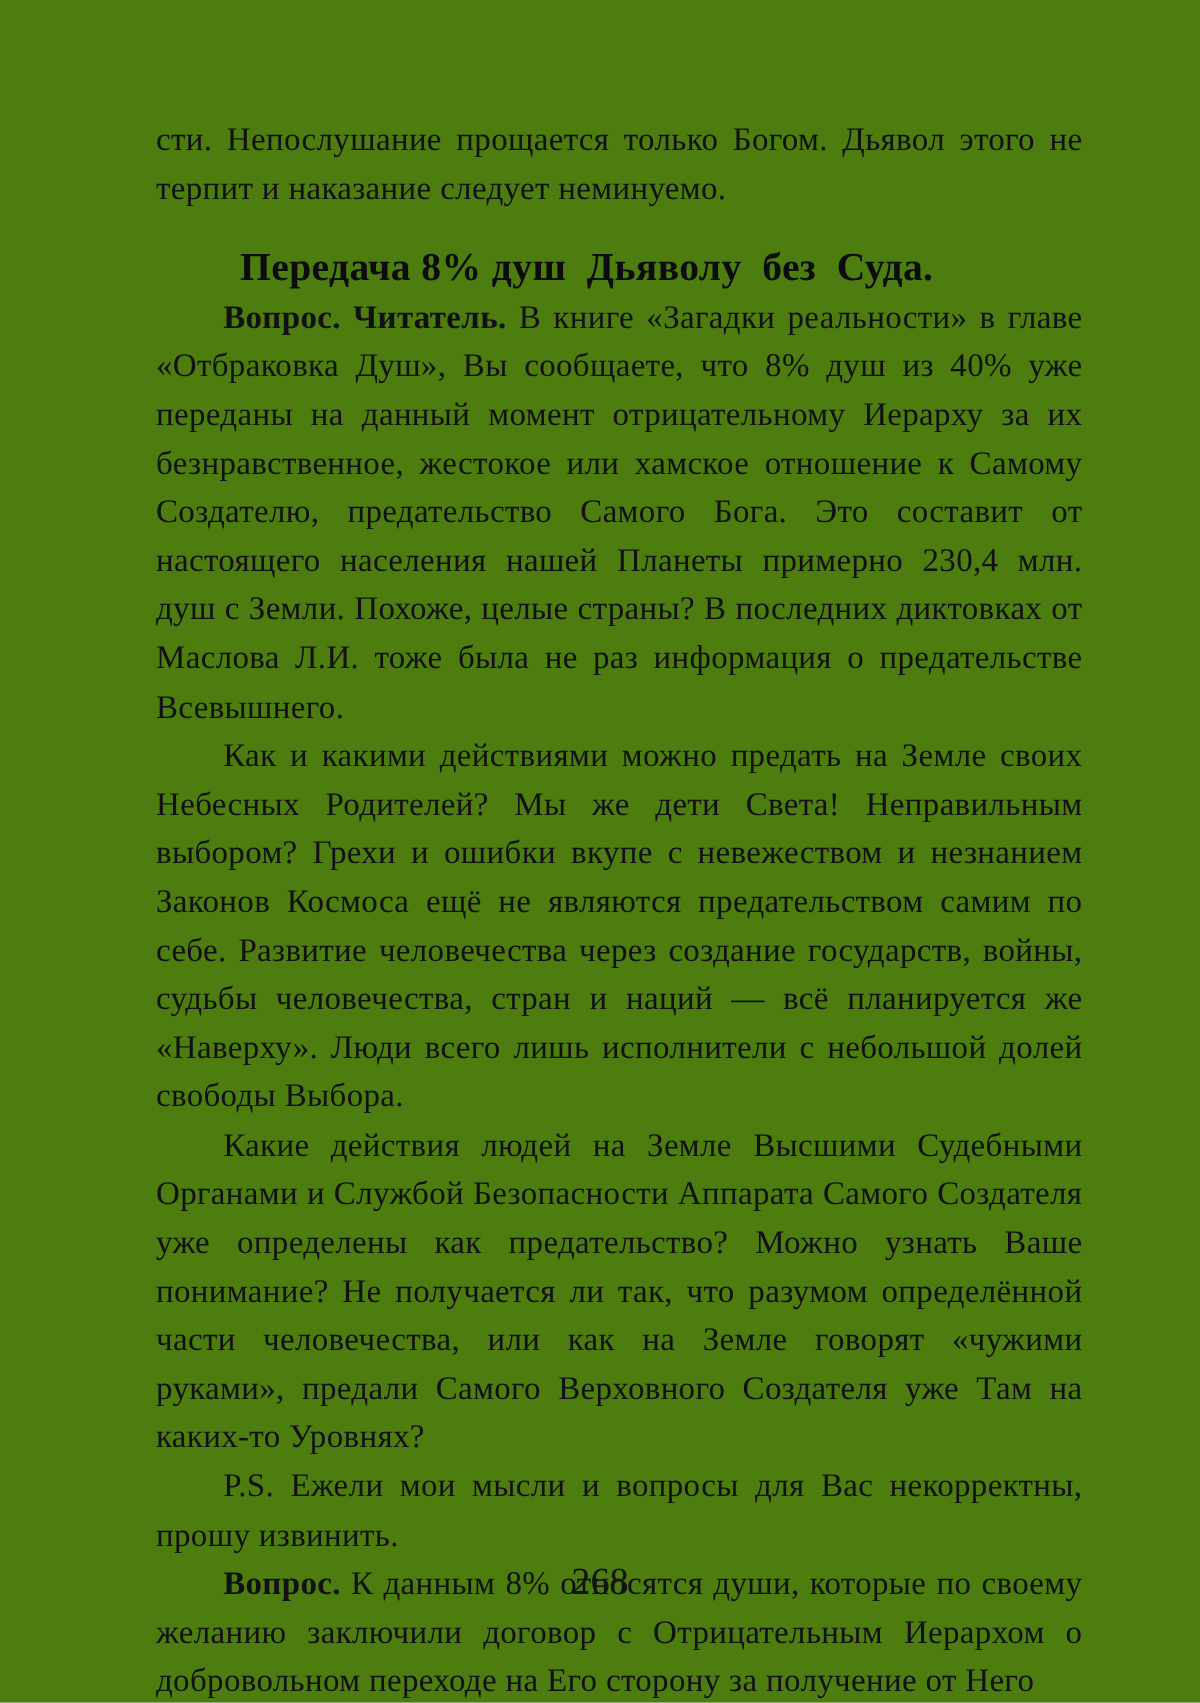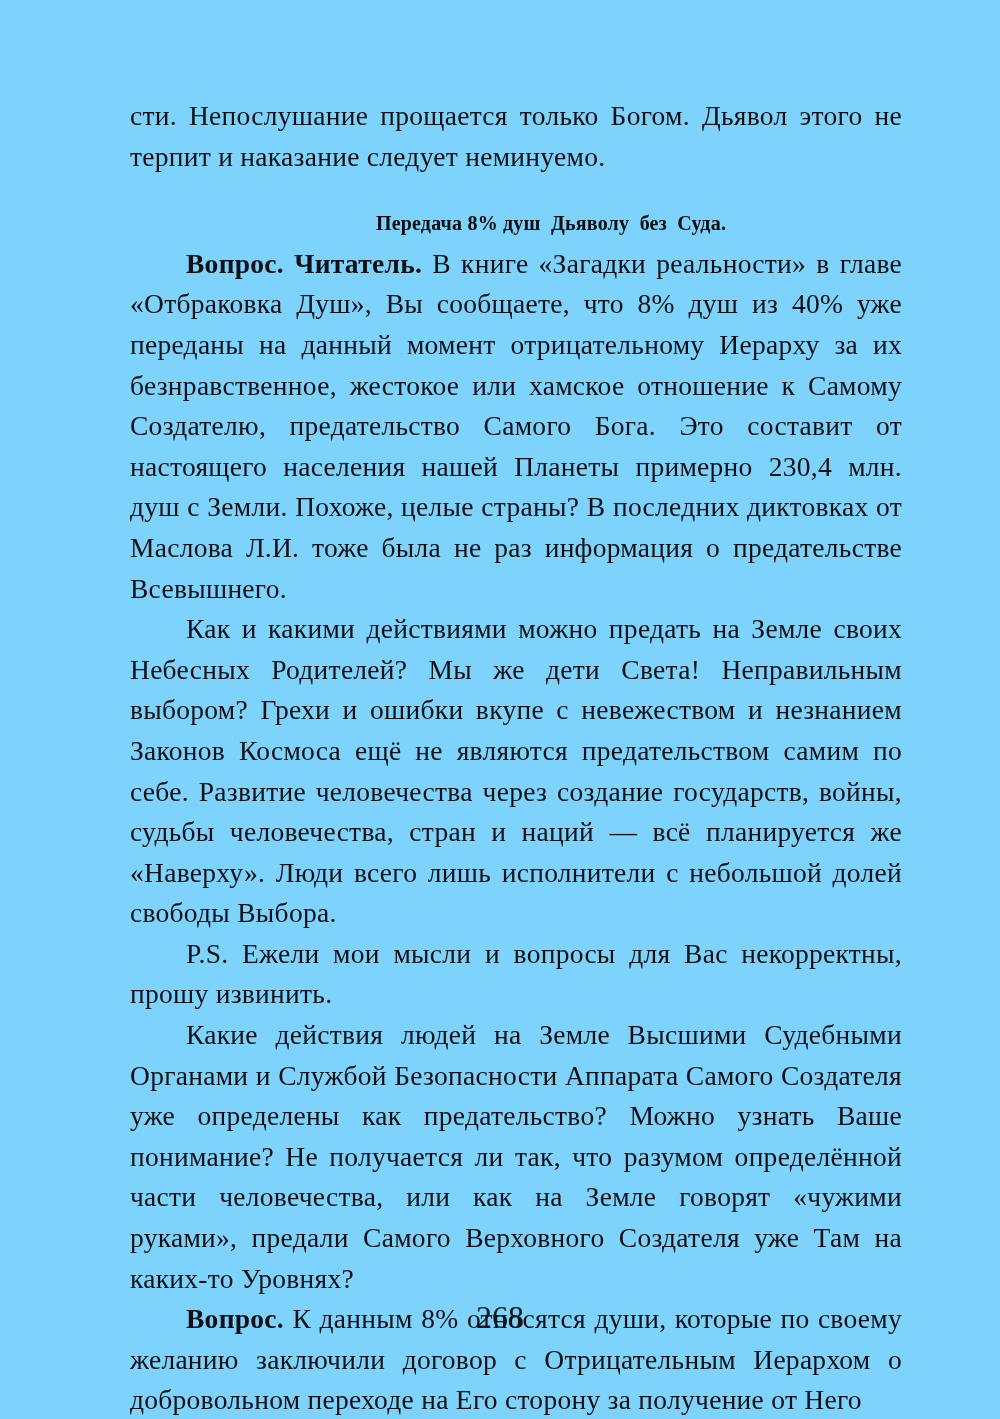--- a/index.html
+++ b/index.html
@@ -14,21 +14,21 @@
     color: #000000;
     position: relative;
     overflow: hidden;
   }
   .page {
     position: absolute;
     left: 0;
     top: 0;
     width: 1000px;
     height: 1419px;
-    background: #7dd3fc;
+    background: #4d7c0f;
   }
   .text-column {
     position: absolute;
     left: 130px;
     top: 96px;
     width: 772px;
   }
   p.body-par {
     margin: 0;
     font-size: 27.5px;
@@ -39,24 +39,24 @@
     letter-spacing: 0.01em;
   }
   p.body-par.no-indent {
     text-indent: 0;
   }
   p.body-par.indent {
     text-indent: 56px;
   }
   h2.section-heading {
     margin: 0;
-    font-size: 20px;
+    font-size: 33px;
     line-height: 40.6px;
     font-weight: bold;
-    text-align: center;
+    text-align: left;
     text-indent: 70px;
     color: #0b0b10;
     white-space: pre;
     letter-spacing: 0.01em;
   }
   .spacer-before-heading {
     height: 26px;
   }
   .spacer-after-heading {
     height: 0px;
@@ -89,23 +89,23 @@
 
     <h2 class="section-heading">Передача 8% душ  Дьяволу  без  Суда.</h2>
 
     <div class="spacer-after-heading"></div>
 
     <p class="body-par indent"><span class="lead">Вопрос. Читатель.</span><span> В книге «Загадки реальности» в главе «Отбраковка Душ», Вы сообщаете, что 8% душ из 40% уже переданы на данный момент отрицательному Иерарху за их безнравственное, жестокое или хамское отношение к Самому Создателю, предательство Самого Бога. Это составит от настоящего населения нашей Планеты примерно 230,4 млн. душ с Земли. Похоже, целые страны? В последних диктовках от Маслова Л.И. тоже была не раз информация о предательстве Всевышнего.</span></p>
 
 
     <p class="body-par indent">Как и какими действиями можно предать на Земле своих Небесных Родителей? Мы же дети Света! Неправильным выбором? Грехи и ошибки вкупе с невежеством и незнанием Законов Космоса ещё не являются предательством самим по себе. Развитие человечества через создание государств, войны, судьбы человечества, стран и наций — всё планируется же «Наверху». Люди всего лишь исполнители с небольшой долей свободы Выбора.</p>
 
+    <p class="body-par indent">Какие действия людей на Земле Высшими Судебными Органами и Службой Безопасности Аппарата Самого Создателя уже определены как предательство? Можно узнать Ваше понимание? Не получается ли так, что разумом определённой части человечества, или как на Земле говорят «чужими руками», предали Самого Верховного Создателя уже Там на каких-то Уровнях?</p>
+
     <p class="body-par indent">P.S. Ежели мои мысли и вопросы для Вас некорректны, прошу извинить.</p>
-
-    <p class="body-par indent">Какие действия людей на Земле Высшими Судебными Органами и Службой Безопасности Аппарата Самого Создателя уже определены как предательство? Можно узнать Ваше понимание? Не получается ли так, что разумом определённой части человечества, или как на Земле говорят «чужими руками», предали Самого Верховного Создателя уже Там на каких-то Уровнях?</p>
 
     <p class="body-par indent"><span class="lead">Вопрос.</span><span> К данным 8% относятся души, которые по своему желанию заключили договор с Отрицательным Иерархом о добровольном переходе на Его сторону за получение от Него</span></p>
 
   </div>
 
   <div class="page-number">268</div>
 
 </div>
 
 </body></html>

